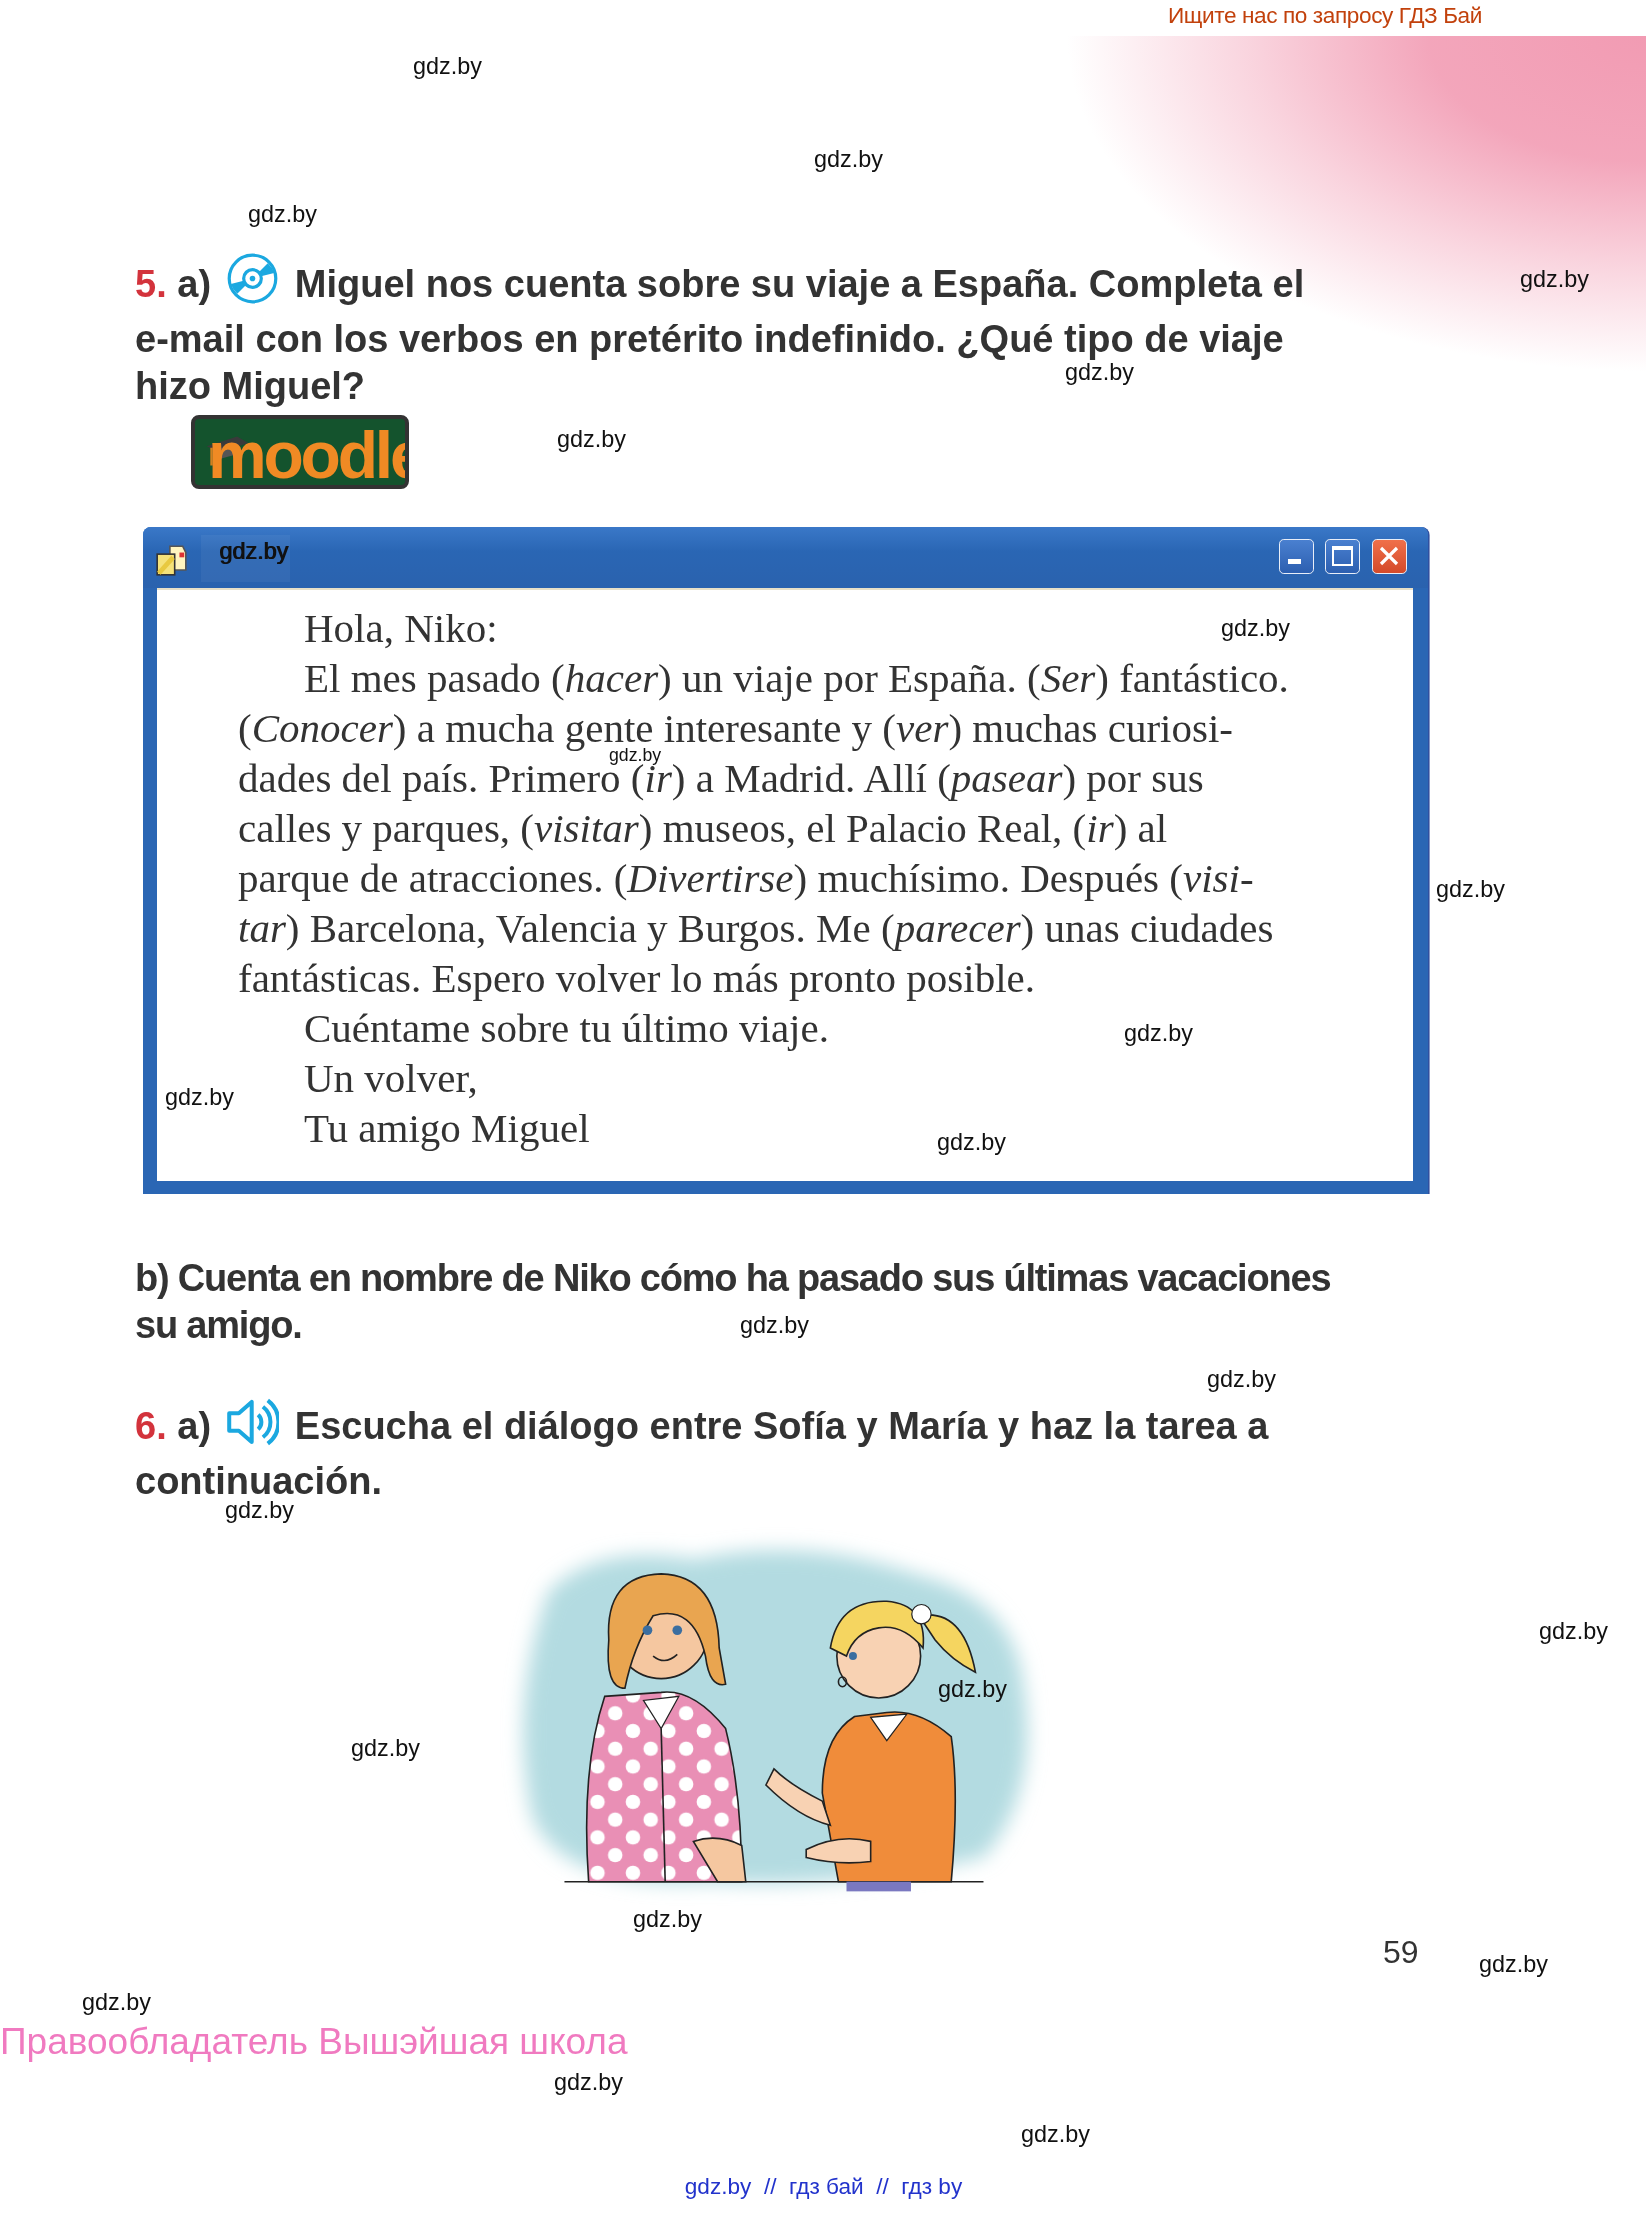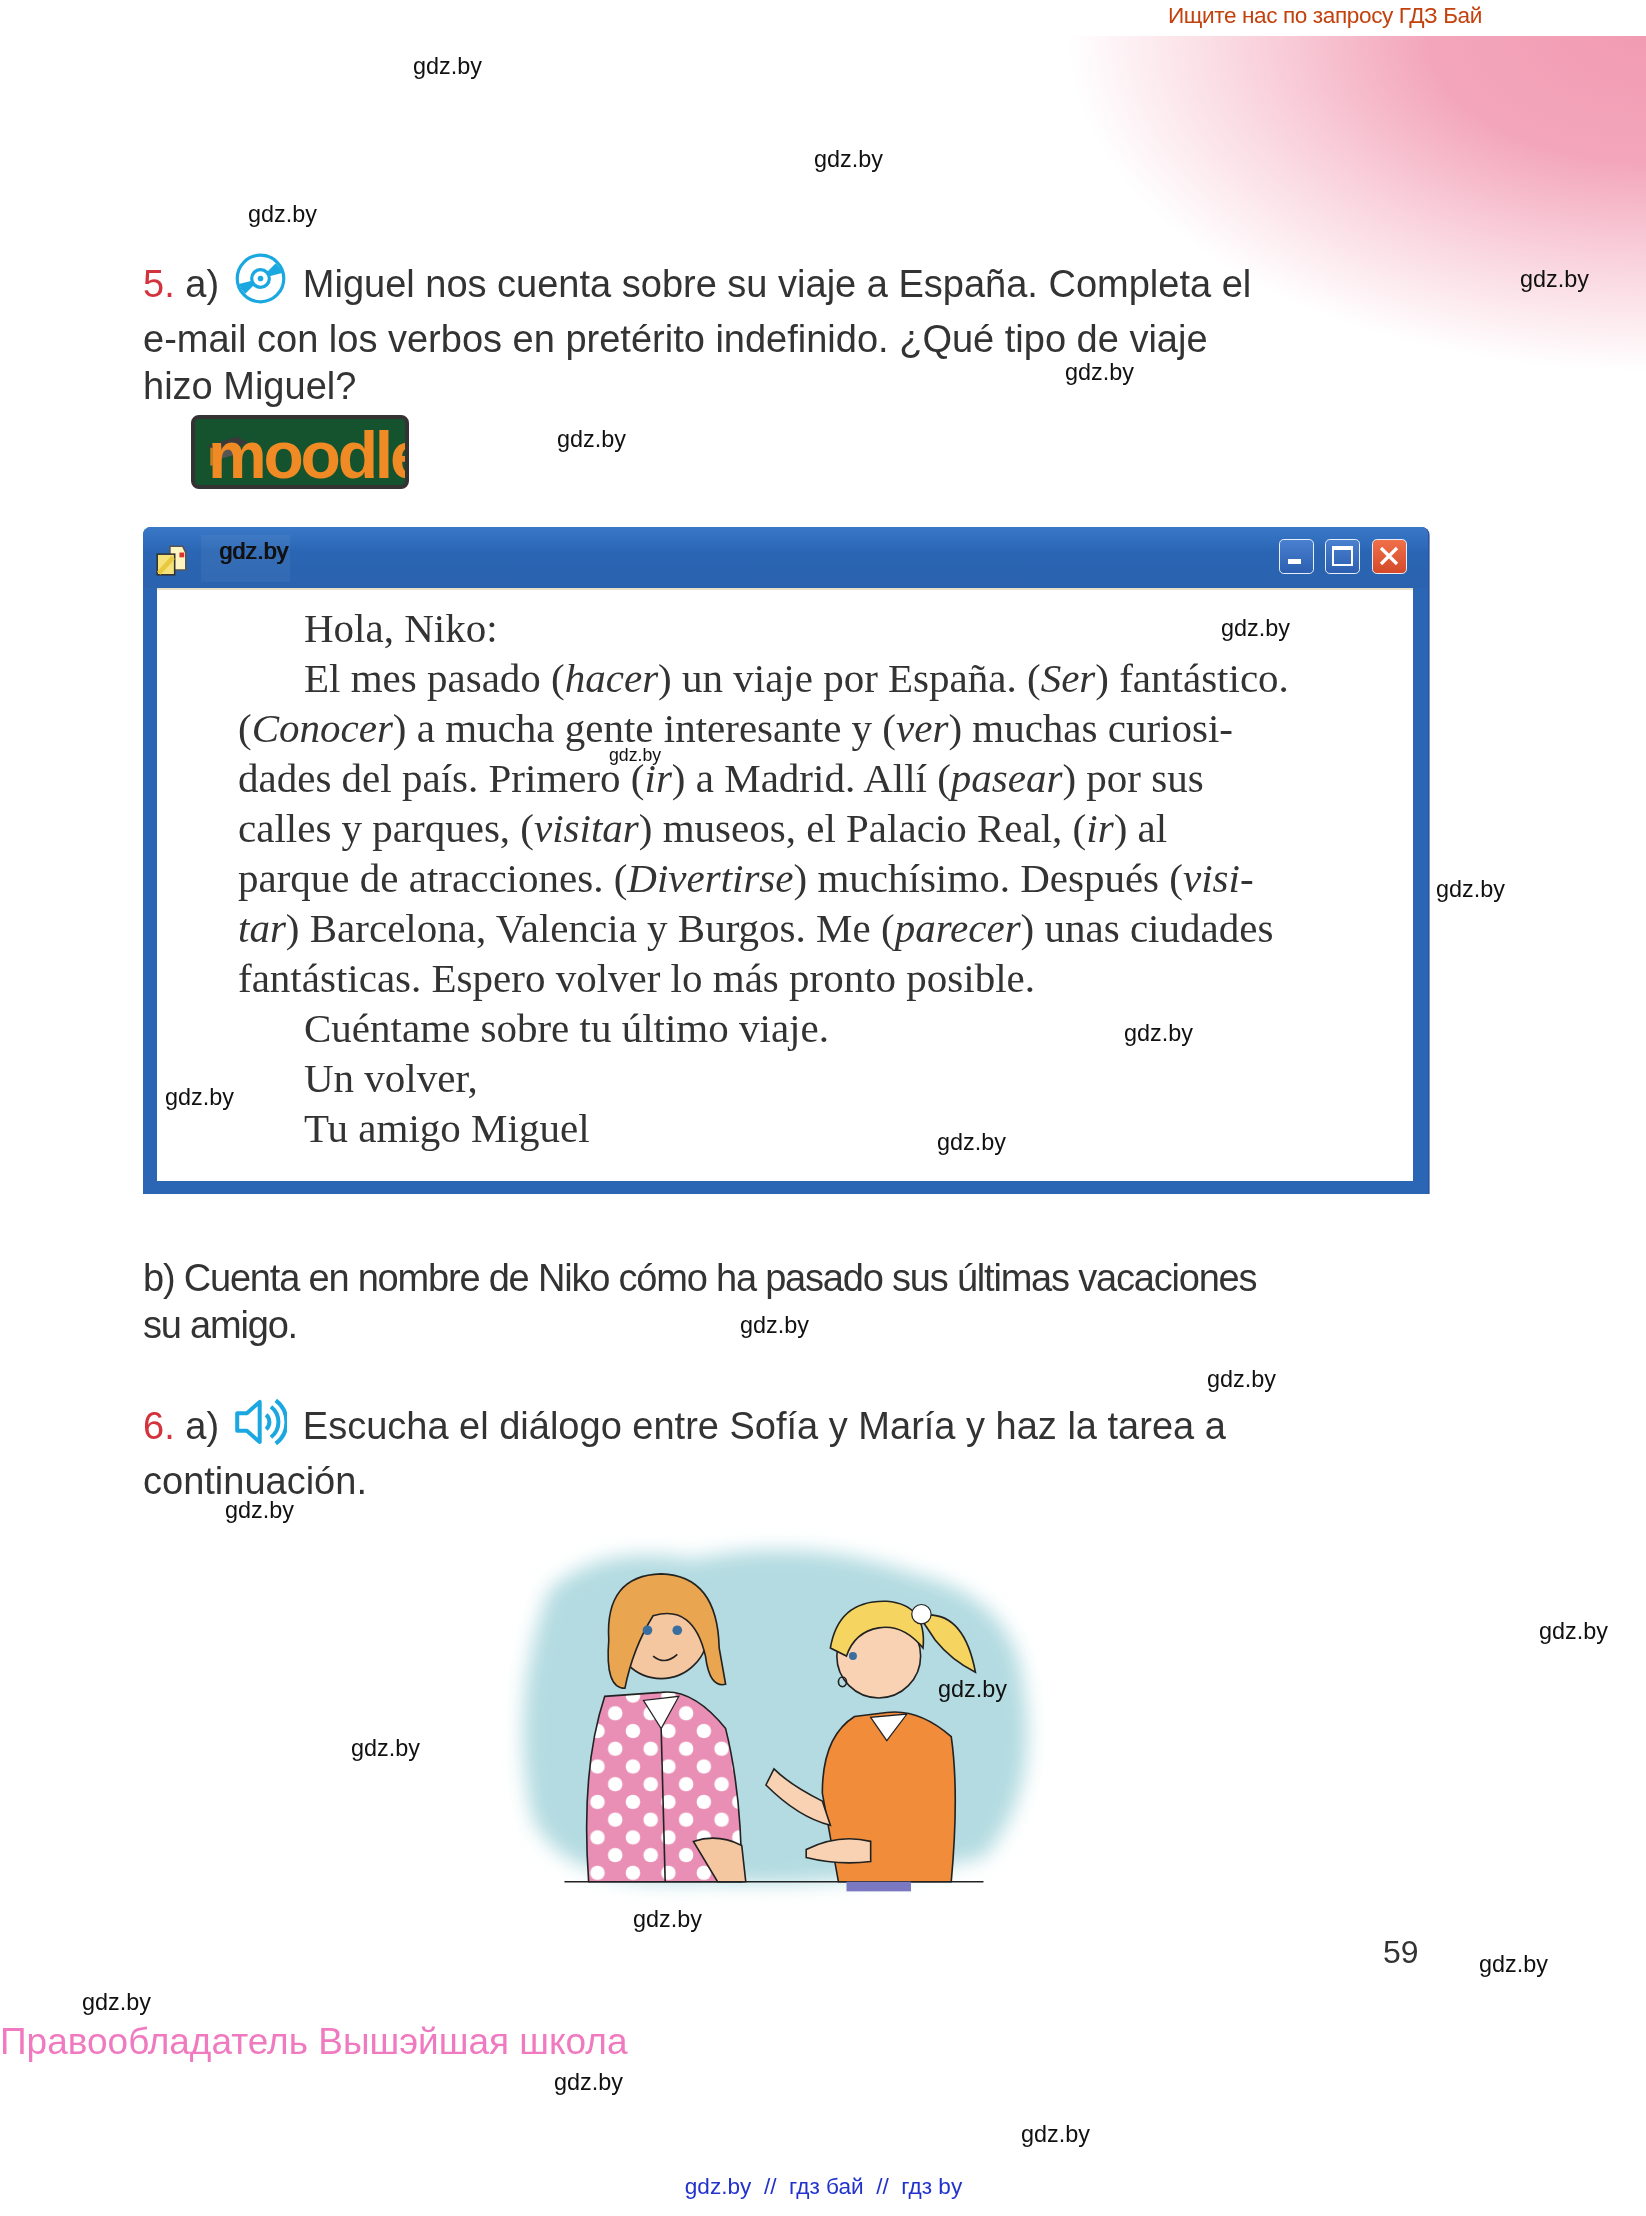--- a/index.html
+++ b/index.html
@@ -17,22 +17,22 @@
   .top-banner {
     position:absolute; top:3.2px; left:0; width:1482px; text-align:right;
     color:#c2410c; font-size:22.6px; letter-spacing:-0.4px;
   }
   .wm {
     position:absolute; color:#111; font-size:23.4px; font-family:"Liberation Sans", sans-serif;
     line-height:1;
   }
   .wm.small { font-size:17.7px; }
   .heading {
-    position:absolute; left:143px; width:1284px;
-    font-weight:normal; color:#333; font-size:38px; line-height:47px;
+    position:absolute; left:135px; width:1284px;
+    font-weight:bold; color:#333; font-size:38px; line-height:47px;
     text-align:justify; text-align-last:left;
   }
   .num-red { color:#d3333c; }
   .icon-inline { display:inline-block; vertical-align:-8px; margin:0 4.8px; }
   .moodle {
     position:absolute; left:143px; top:415px; width:218px; height:74px;
     border:4px solid #333; border-radius:8px; background:#14532d; box-sizing:border-box;
     overflow:hidden;
     margin-left:48px;
   }

